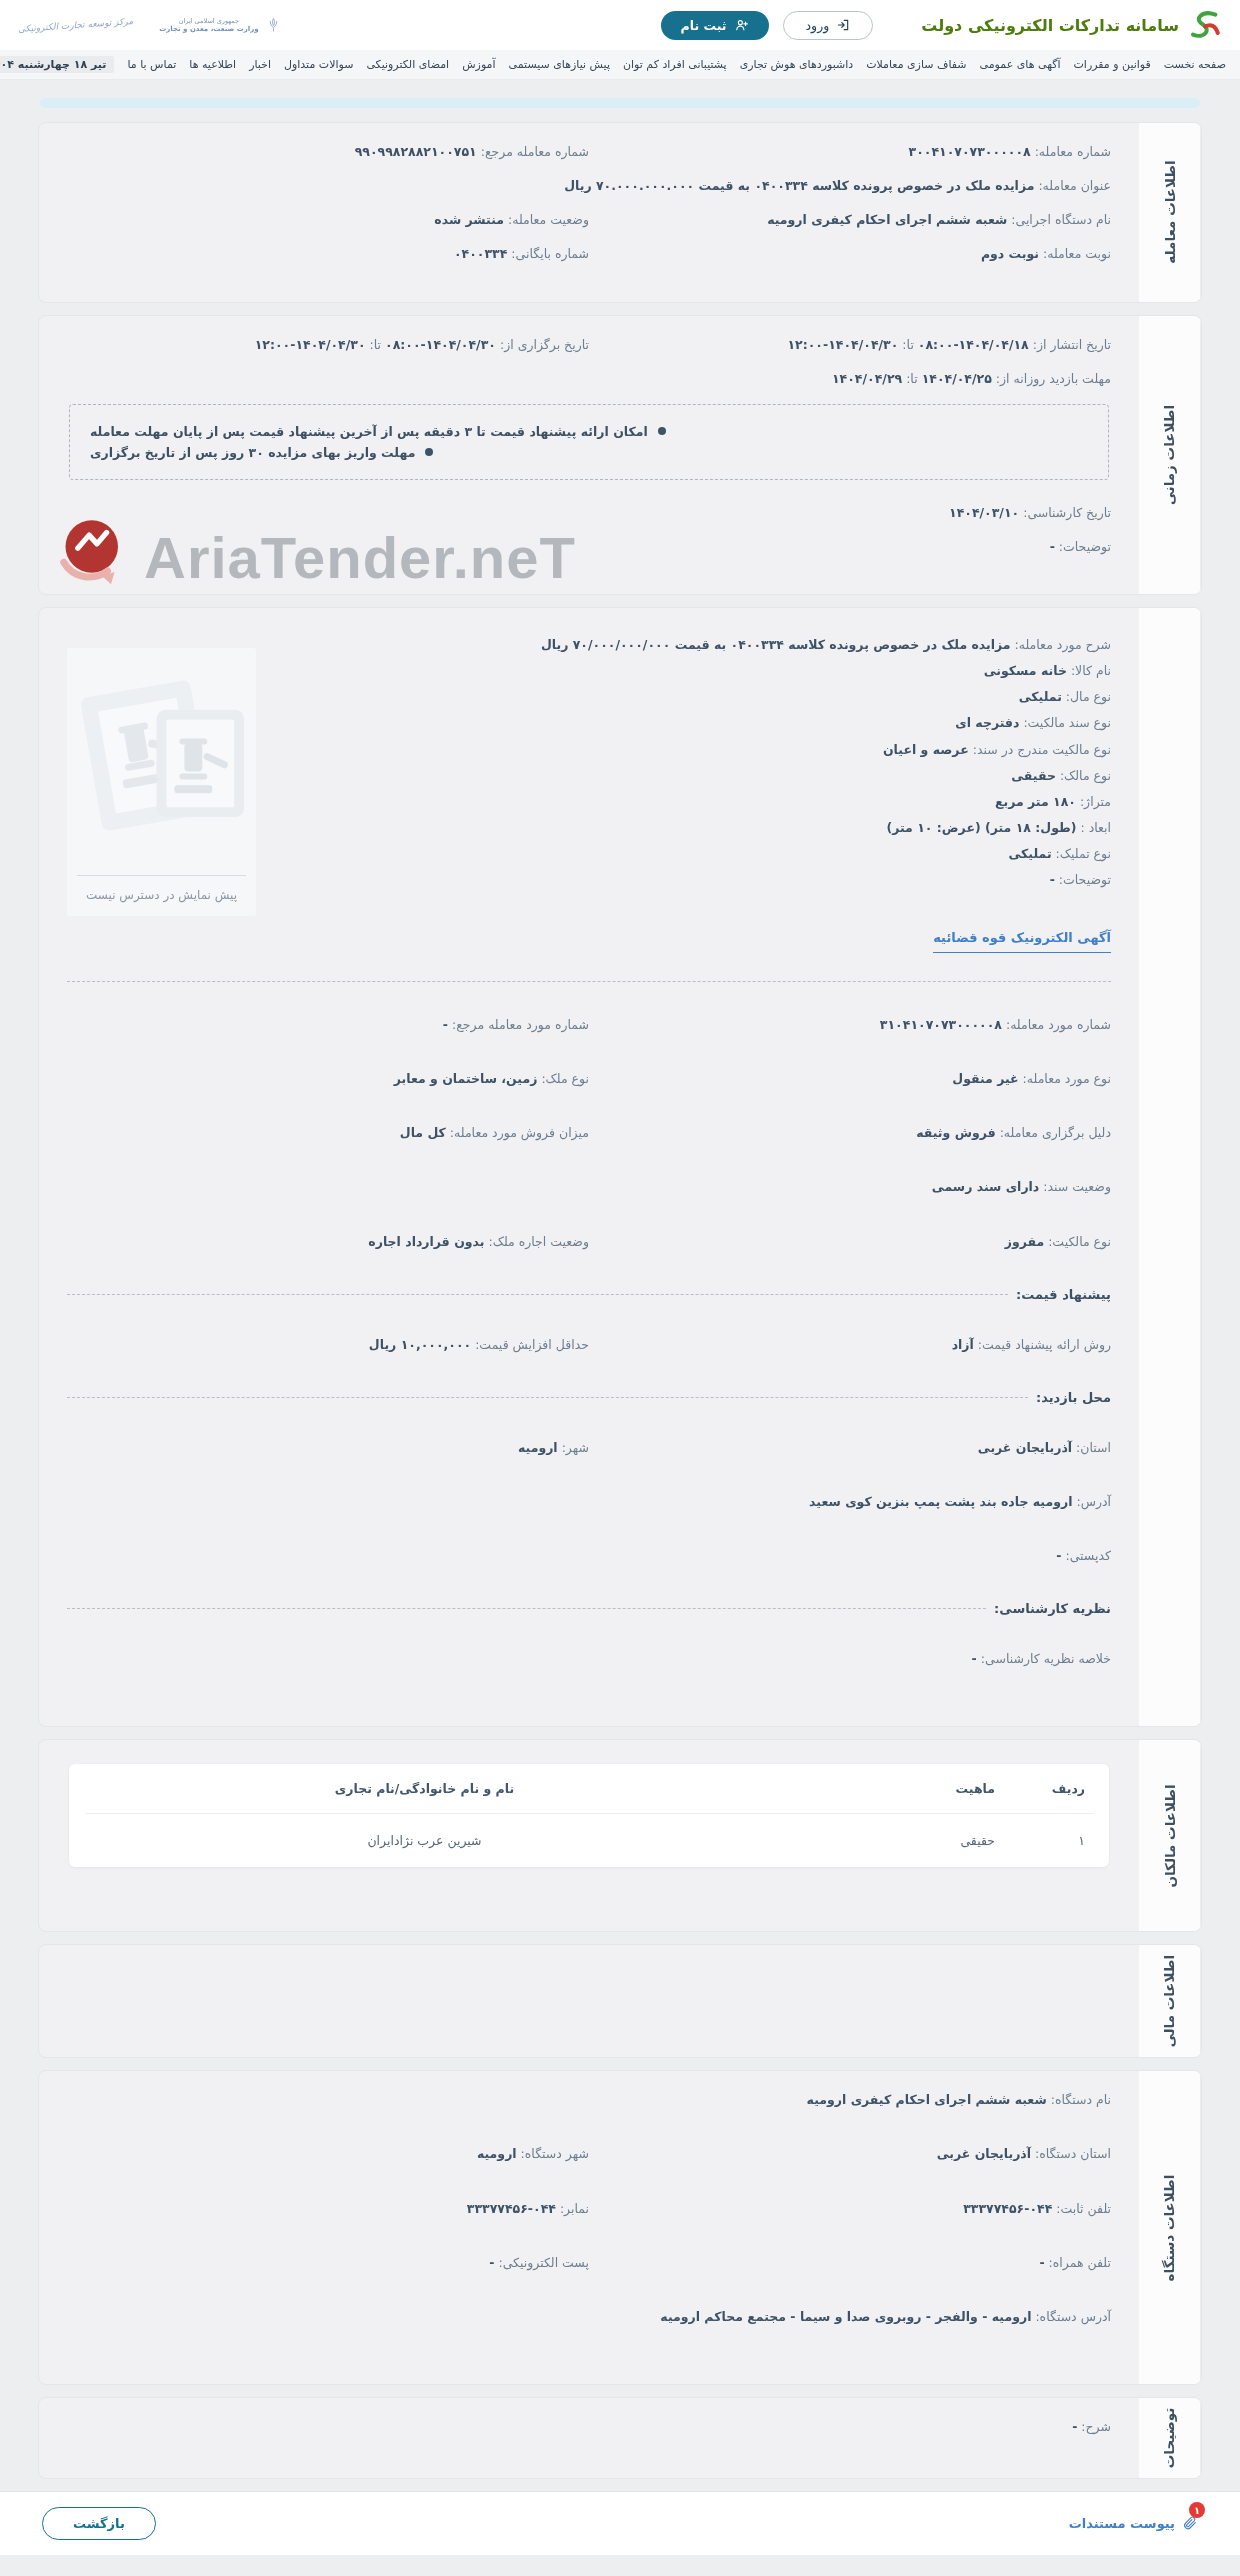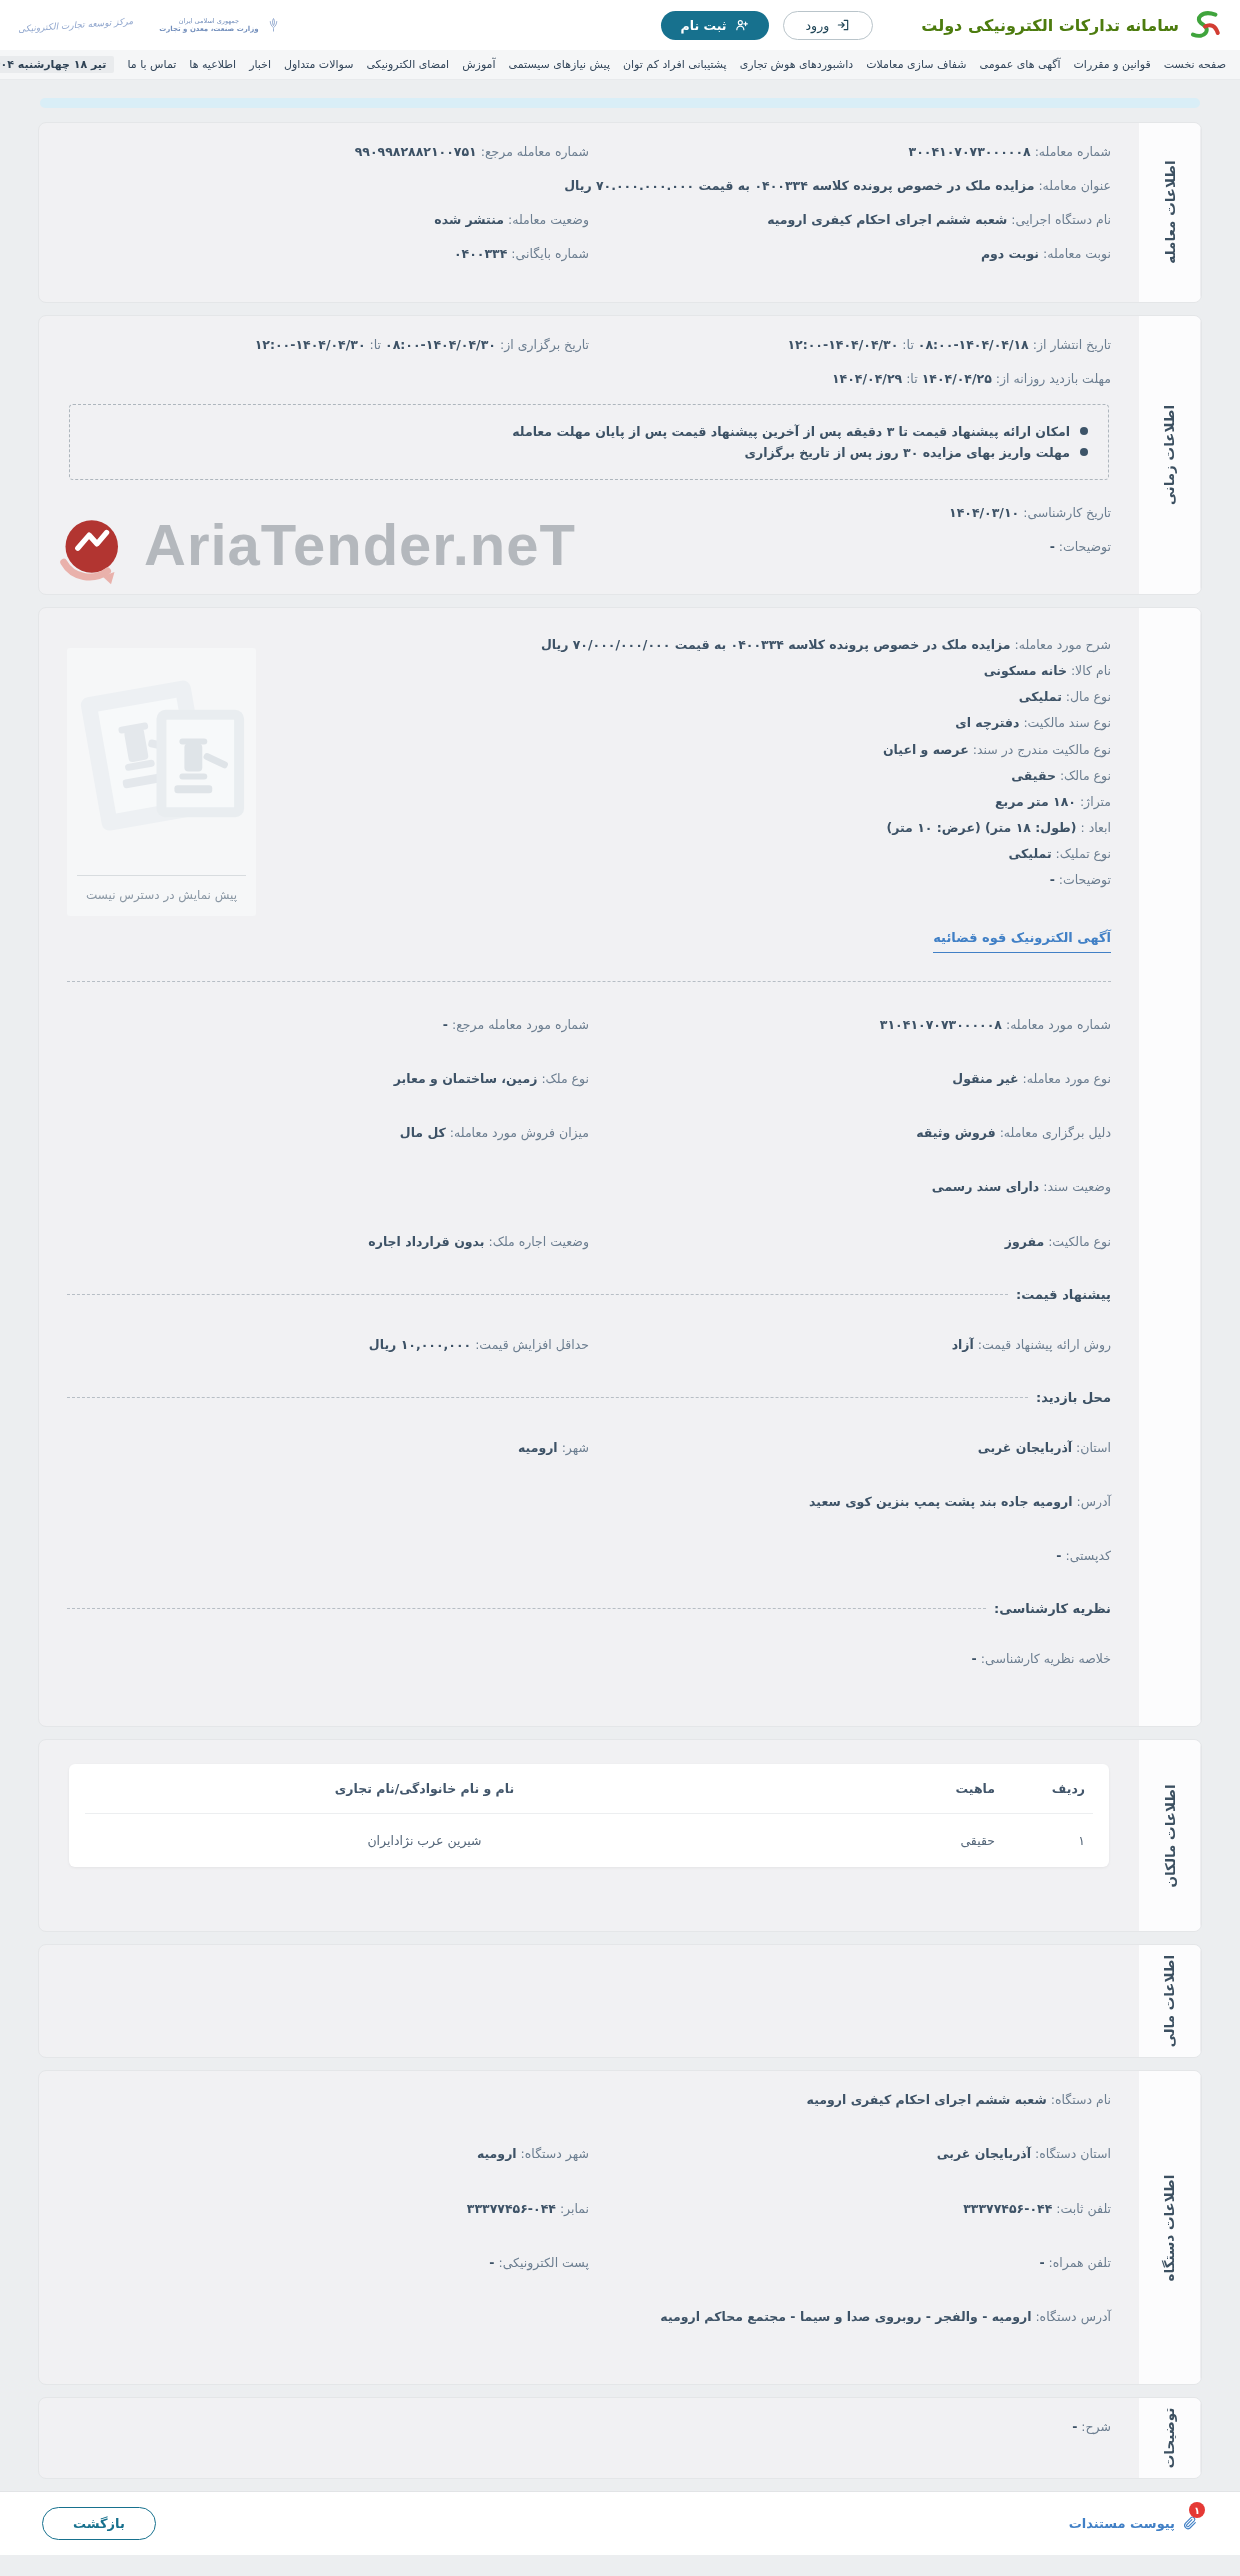--- a/index.html
+++ b/index.html
@@ -69,21 +69,21 @@
   .lbl { color:#6c7e90; }
   .cell .lbl:nth-of-type(2) { margin-inline-start:14px; }
   .val { color:#3d5266; font-weight:700; }
   .rows.tight .row { margin-bottom:8px; }
   .rows.wide .row { margin-bottom:36px; }
   
   .notice-box {
     border:1.5px dashed #aeb6bd; border-radius:4px; padding:13px 20px;
     margin:8px 2px 24px; 
   }
-  .notice { display:flex; align-items:center; gap:10px; margin:6px 0; }
+  .notice { display:flex; align-items:center; gap:10px; margin:6px 0;justify-content:flex-end; }
   .dot { width:8px; height:8px; border-radius:50%; background:#3d5468; flex:0 0 8px; }
   .ntext { font-size:12.5px; font-weight:700; color:#3c5164; }
   
   .c3-top { display:flex; gap:28px; }
   .c3-top .rows { flex:1; padding-top:8px; }
   .preview {
     width:189px; flex:0 0 189px; background:#f6f7f8; border-radius:3px;
     display:flex; flex-direction:column; align-self:flex-start; margin-top:20px;
   }
   .preview-caption {
@@ -123,21 +123,21 @@
     position:absolute; top:-13px; right:-7px; background:#e53935; color:#fff;
     font-size:10px; min-width:16px; height:16px; border-radius:8px; display:flex;
     align-items:center; justify-content:center; padding:0 4px; font-weight:700;
   }
   .back-btn {
     background:#fff; border:1px solid #17718e; color:#17718e; border-radius:18px;
     padding:8px 30px; font-size:13px; font-weight:700; font-family:inherit; cursor:pointer;
   }
   
   .watermark {
-    position:absolute; top:431px; left:48px; display:flex; gap:12px;
+    position:absolute; top:431px; left:48px; display:flex; align-items:center; gap:12px;
     direction:ltr; z-index:6; pointer-events:none;
   }
   .wm-text { font-size:58px; font-weight:800; color:#a6abb0; opacity:.8; letter-spacing:1px;
     font-family:"Liberation Sans", sans-serif; }
   svg { display:block; }
 </style>
 </head>
 <body>
 
 <header class="topbar">

